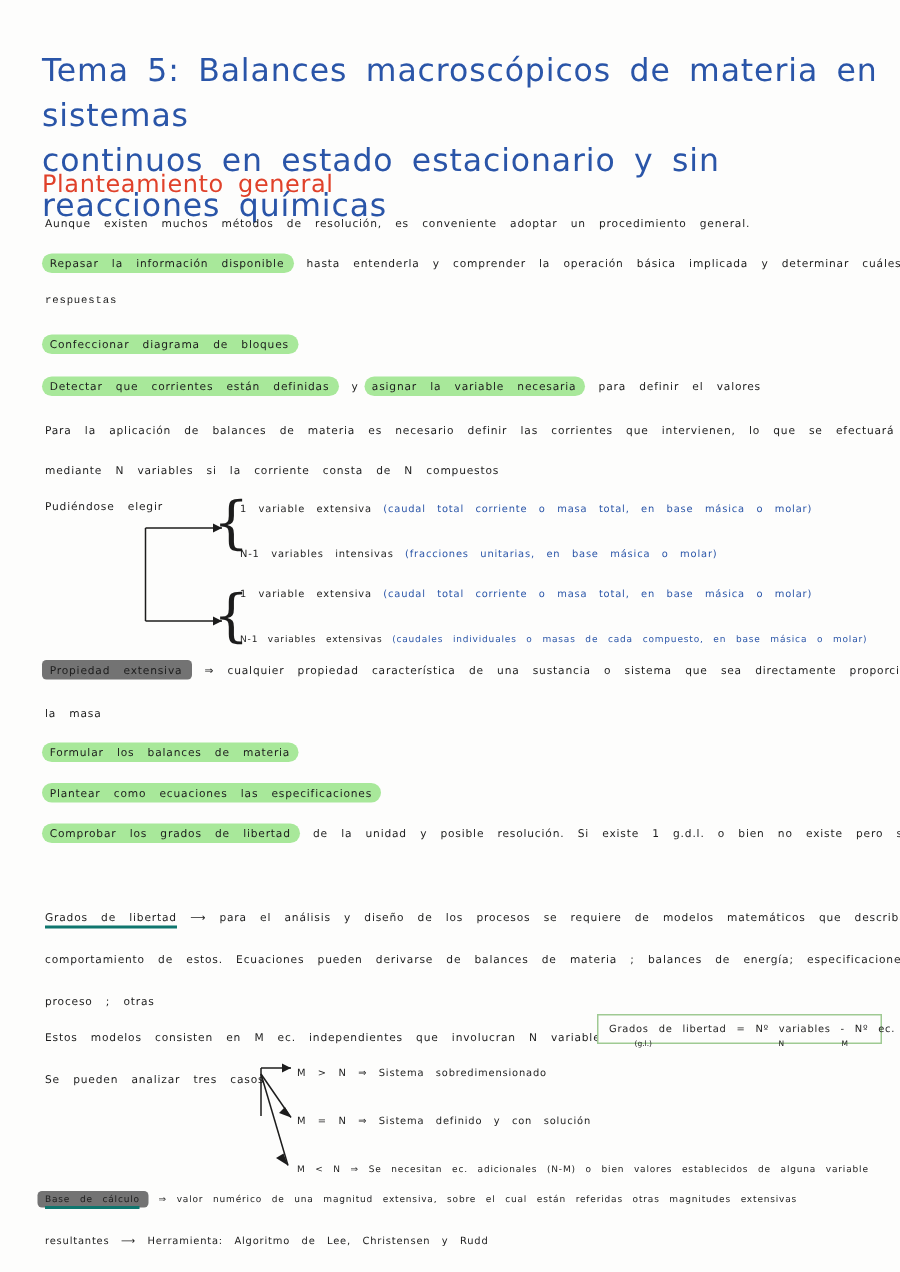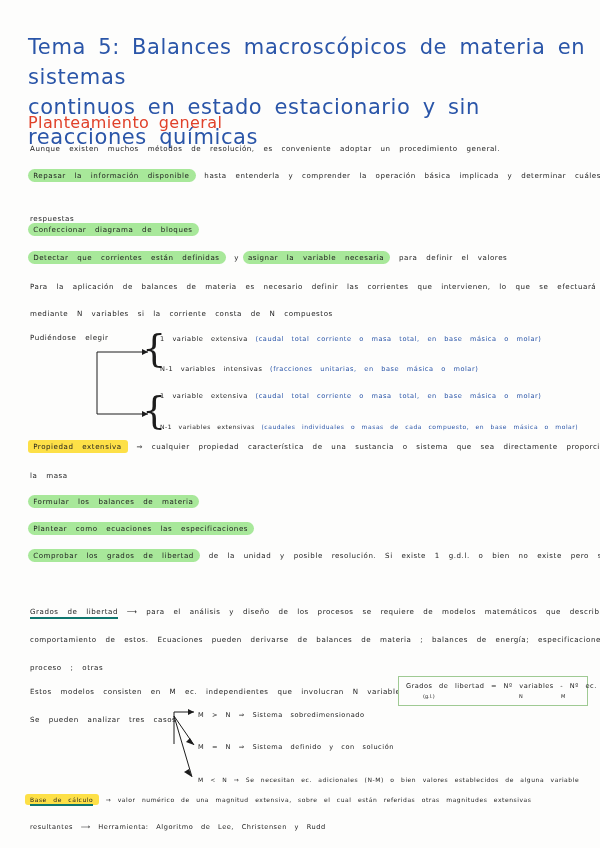--- a/index.html
+++ b/index.html
@@ -55,38 +55,38 @@
   .ln.tiny{ font-size: 6.0px; word-spacing: 4px; }
 
   .hl-green {
     background: #a8e89a;
     border-radius: 7px;
     padding: 2px 6px 2px 5px;
     margin-left: -5px;
     margin-top: 20px;
   }
   .hl-amber {
-    background: #fde047;
+    background: #737373;
     border-radius: 3px;
     padding: 2px 6px 2px 5px;
     margin-left: -5px;
   }
   .u-blue {
     border-bottom: 2px solid #0f766e;
     padding-bottom: 1px;
   }
   .blue-txt { color: #2a55a8; }
 
   
   .formula-box {
     position: absolute;
     left: 398px;
     top: 676px;
     width: 190px;
-    height: 30px;
+    height: 20px;
     border: 1px solid #9fca93;
     box-sizing: border-box;
     background: #fdfdfc;
   }
   .formula-box .f-line {
     position: absolute;
     left: 7px;
     top: 5px;
     font-size: 6.6px;
     letter-spacing: 0.5px;
@@ -129,21 +129,21 @@
   </div>
 
   <div class="section-head">Planteamiento general</div>
 
   <div class="ln" style="left:30px; top:143px;">Aunque existen muchos métodos de resolución, es conveniente adoptar un procedimiento general.</div>
 
   <div class="ln" style="left:30px; top:170px;">
     <span>-</span><span class="hl-green">Repasar la información disponible</span>
     <span>hasta entenderla y comprender la operación básica implicada y determinar cuáles son las</span>
   </div>
-  <div class="ln" style="left:30px; top:213px;">respuestas</div>
+  <div class="ln" style="left:30px; top:196px;font-family:Liberation Mono, monospace;">respuestas</div>
 
   <div class="ln" style="left:30px; top:224px;">
     <span>-</span><span class="hl-green">Confeccionar diagrama de bloques</span>
   </div>
 
   <div class="ln" style="left:30px; top:252px;">
     <span>-</span><span class="hl-green">Detectar que corrientes están definidas</span>
     <span>y</span>
     <span class="hl-green">asignar la variable necesaria</span>
     <span>para definir el valores</span>

